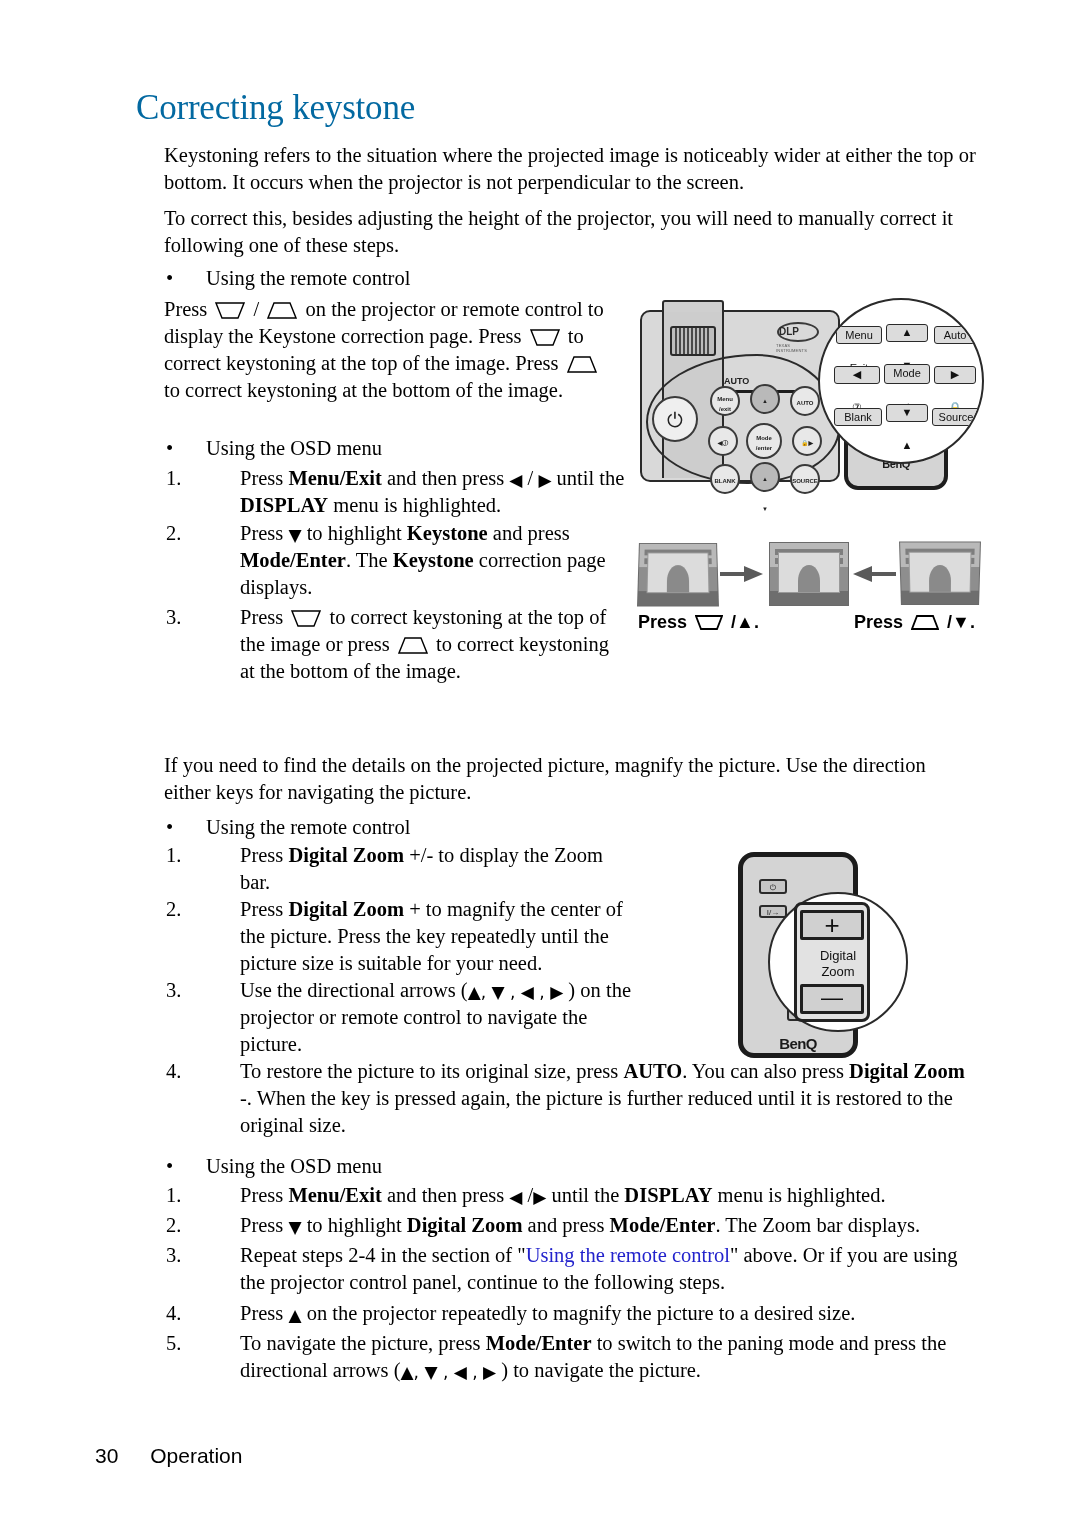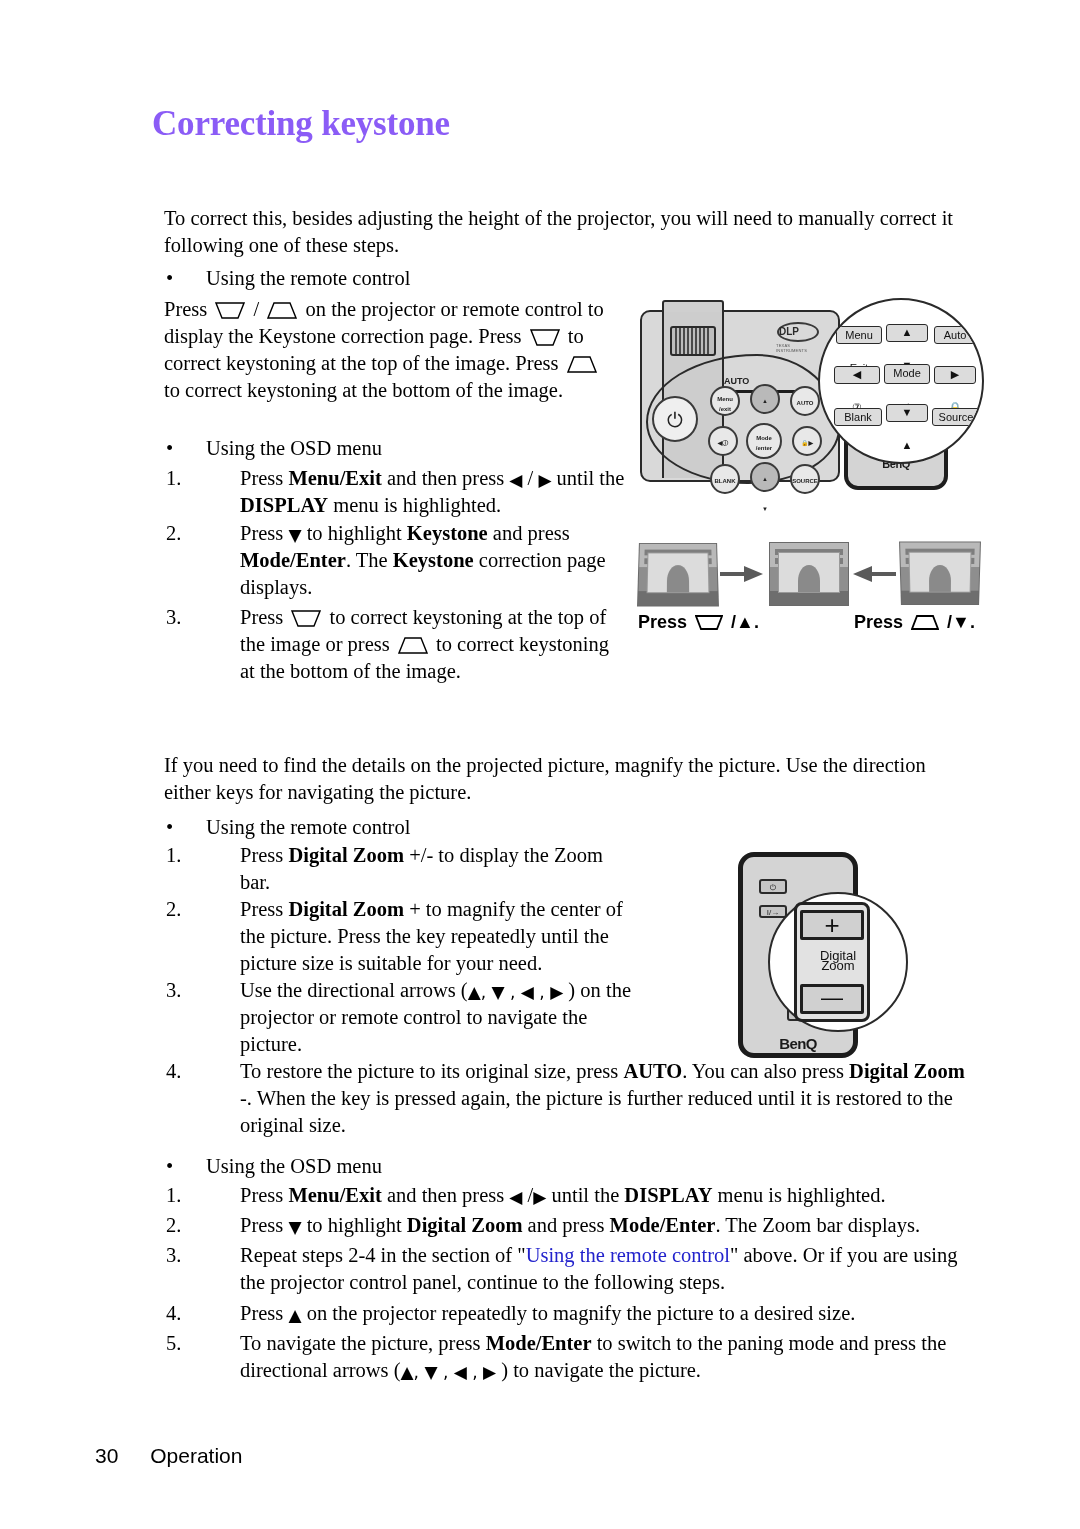--- a/index.html
+++ b/index.html
@@ -19,24 +19,24 @@
   .page {
     position: absolute;
     left: 0; top: 0;
     width: 1080px;
     height: 1529px;
   }
 
   
   h1.sec-title {
     position: absolute;
-    margin: 16px;
+    margin: 0;
     font-family: "Liberation Serif", "DejaVu Serif", serif;
-    font-weight: bold;
-    color: #8b5cf6;
+    font-weight: normal;
+    color: #0369a1;
     letter-spacing: -0.2px;
     white-space: nowrap;
   }
   #heading-correcting {
     left: 136px;
     top: 88px;
     font-size: 35px;
   }
   #heading-magnifying {
     left: 106px;
@@ -444,20 +444,21 @@
     line-height: 15px;
   }
 </style>
 </head>
 <body>
 
 <div class="page">
 
   <h1 class="sec-title" id="heading-correcting">Correcting keystone</h1>
 
+  <div class="para" id="p1" style="left:164px; top:142px; width:812px;">Keystoning refers to the situation where the projected image is noticeably wider at either the top or bottom. It occurs when the projector is not perpendicular to the screen.</div>
 
   <div class="para" id="p2" style="left:164px; top:205px; width:790px;">To correct this, besides adjusting the height of the projector, you will need to manually correct it following one of these steps.</div>
 
   <div class="bullet" style="left:166px; top:265px;">
     <span class="dot">•</span>
     <span class="btxt">Using the remote control</span>
   </div>
 
   <div class="para" style="left:164px; top:296px; width:452px;">
     <span>Press</span>
@@ -717,21 +718,21 @@
       <div class="rz-key" style="left:16px; top:22px; width:28px; height:15px; line-height:13px;">⏻</div>
       <div class="rz-key" style="left:16px; top:48px; width:28px; height:13px; line-height:11px;">I/→</div>
       <div class="rz-key" style="left:44px; top:148px; width:26px; height:16px; line-height:14px;">▬</div>
     </div>
     <div class="rz-benq">BenQ</div>
 
     <div class="rz-mag">
       <div class="rz-plate"></div>
       <div class="rz-bigkey" style="top:16px;">+</div>
       <div class="rz-caption" style="top:54px;">Digital</div>
-      <div class="rz-caption" style="top:64px;">Zoom</div>
+      <div class="rz-caption" style="top:70px;">Zoom</div>
       <div class="rz-bigkey" style="top:90px; font-size:22px; line-height:22px;">—</div>
     </div>
   </div>
 
   <div id="footer">
     <span class="pg">30</span>
     <span>Operation</span>
   </div>
 
 </div>

